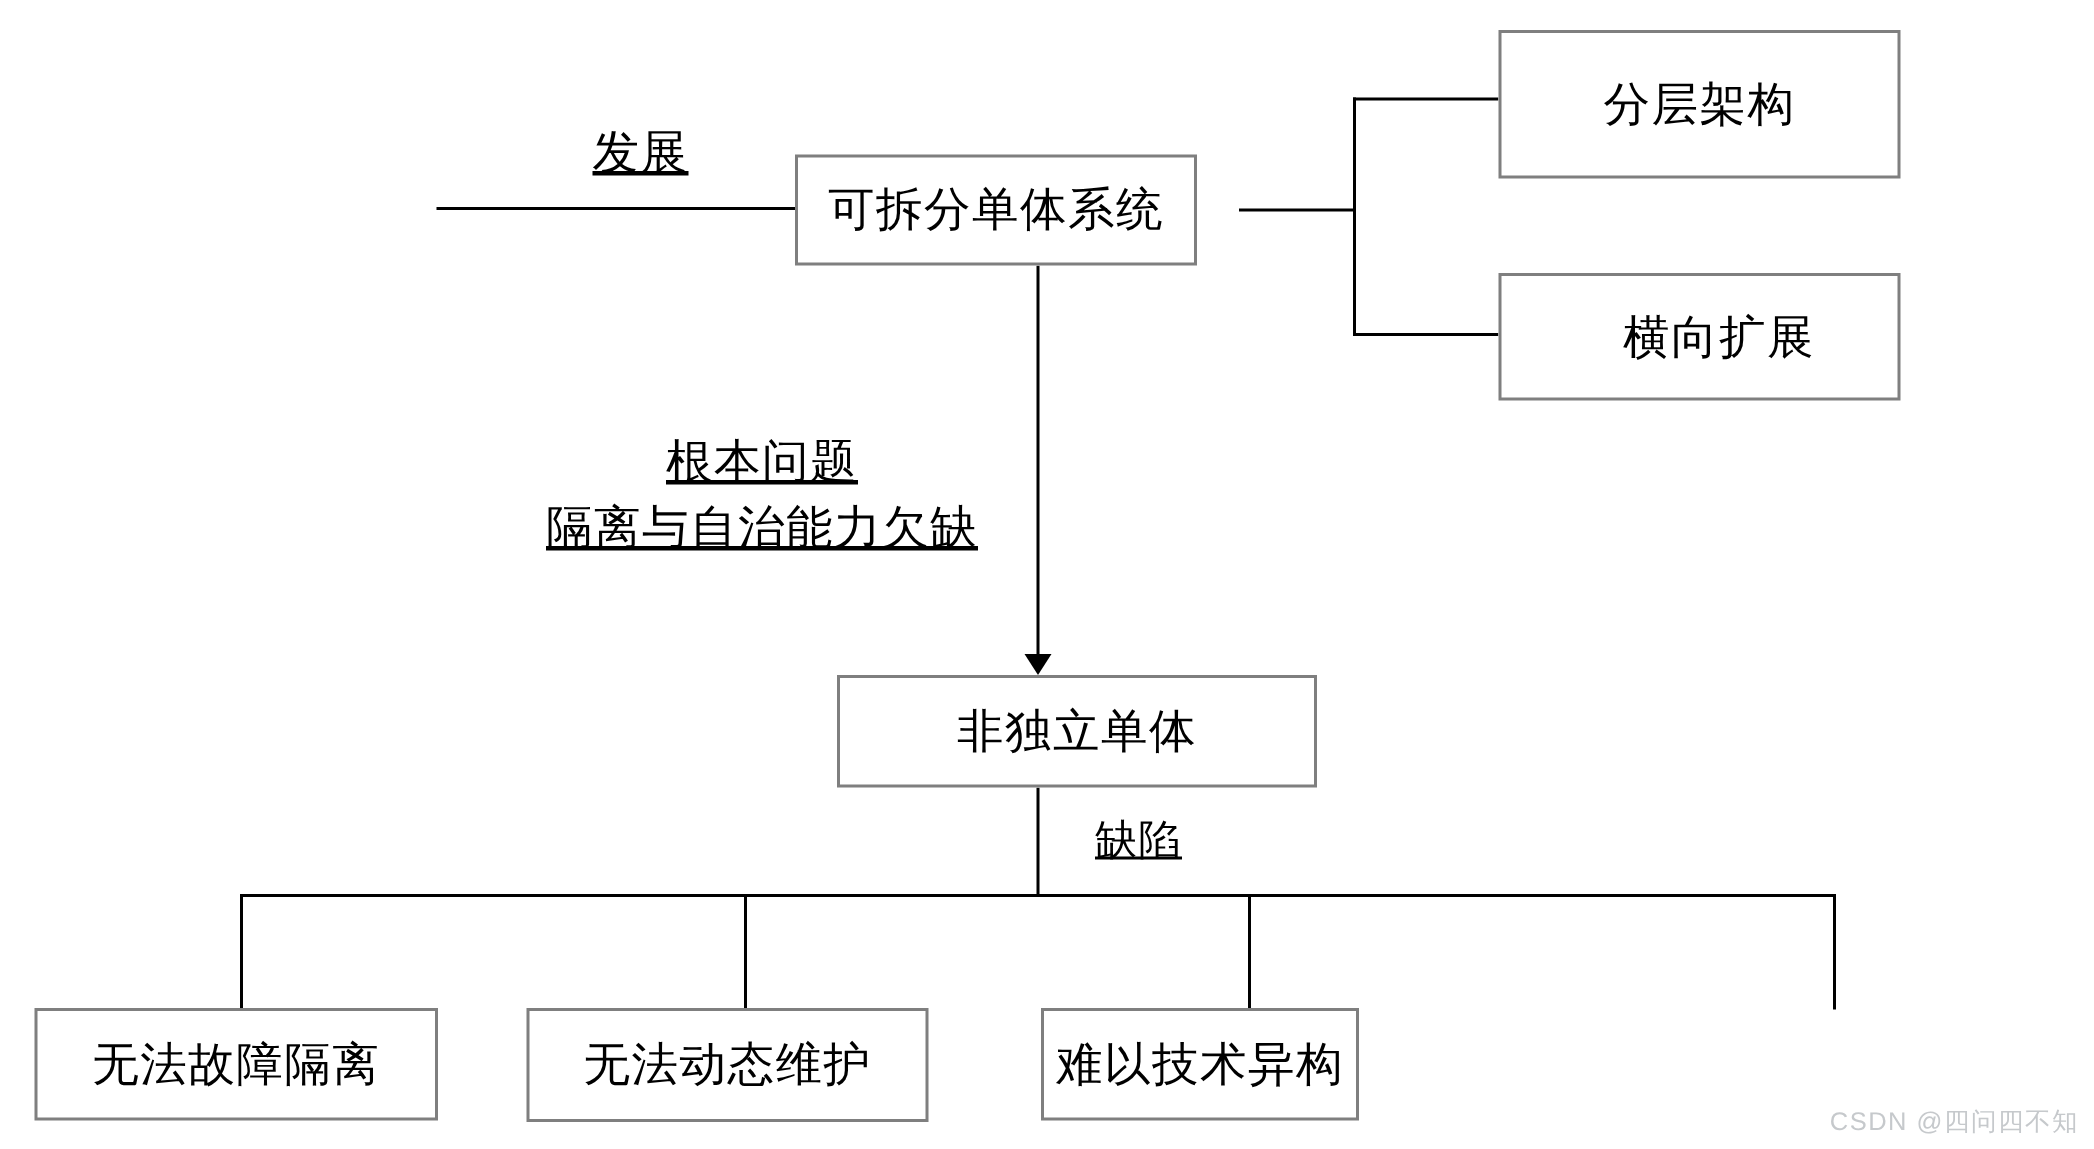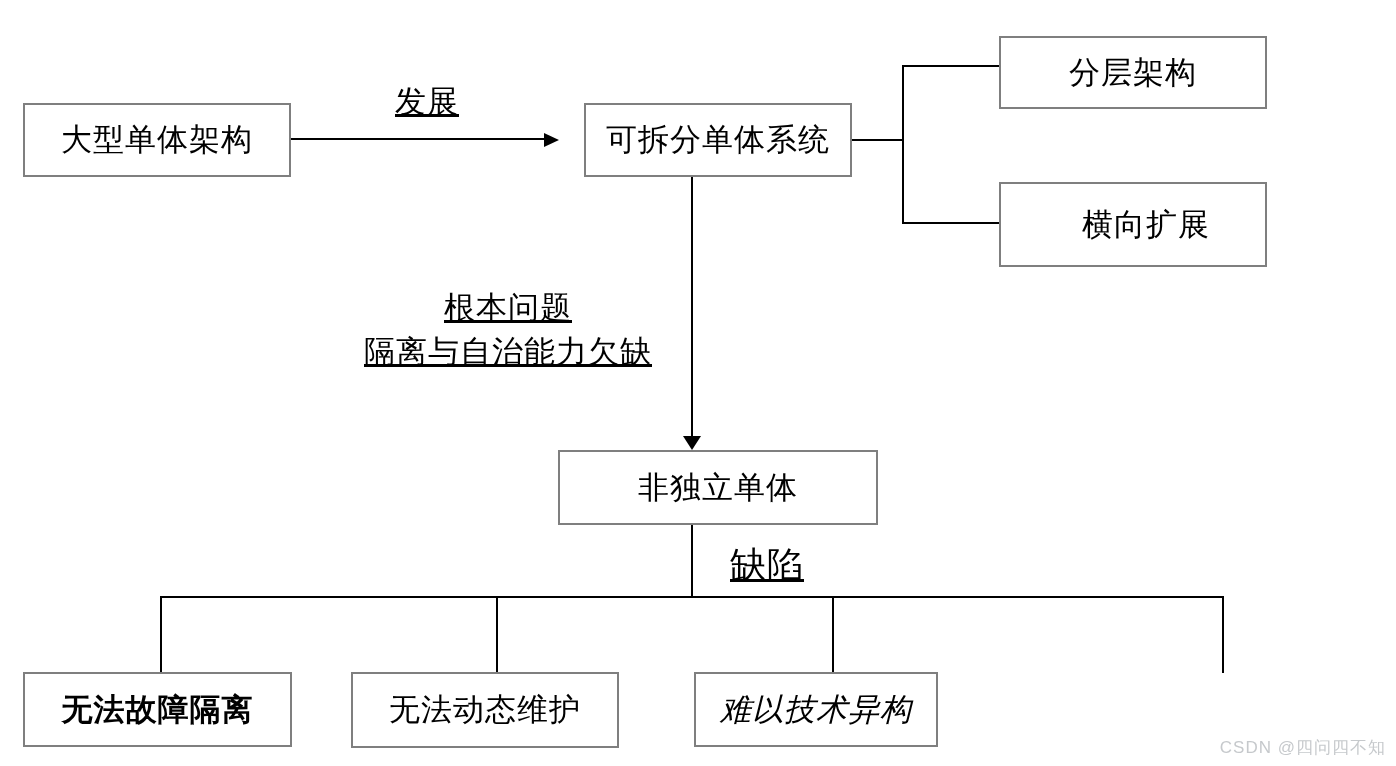--- a/index.html
+++ b/index.html
@@ -43,47 +43,47 @@
     border-bottom:7px solid transparent;
     border-left:15px solid var(--line);
   }
   .arrowhead.down{
     border-left:9px solid transparent;
     border-right:9px solid transparent;
     border-top:14px solid var(--line);
   }
   
   #node-large-monolith   {left:23px;  top:103px; width:268px; height:74px;}
-  #node-splittable       {left:584px; top:103px; width:268px; height:74px;}
-  #node-layered          {left:999px; top:20px;  width:268px; height:73px;margin-top:16px;}
+  #node-splittable       {left:530px; top:103px; width:268px; height:74px;}
+  #node-layered          {left:999px; top:20px;  width:268px; height:99px;}
   #node-hscale           {left:999px; top:182px; width:268px; height:85px;padding-left:26px;}
   #node-nonindep         {left:558px; top:450px; width:320px; height:75px;}
-  #node-fault            {left:23px;  top:672px; width:269px; height:75px;font-weight:bold;}
+  #node-fault            {left:23px;  top:672px; width:269px; height:75px;}
   #node-dynamic          {left:351px; top:672px; width:268px; height:76px;}
-  #node-tech             {left:694px; top:672px; width:244px; height:75px;font-style:italic;}
+  #node-tech             {left:694px; top:672px; width:212px; height:75px;}
   #node-phoenix          {left:1056px;top:672px; width:312px; height:75px;}
   
   #e-arrow1       {left:291px; top:138px; width:254px; height:2px;}
   #e-arrow1-head  {left:544px; top:133px;}
   #e-conn-right   {left:826px; top:139px; width:78px;  height:2px;}
   #e-bracket-v    {left:902px; top:65px;  width:2px;   height:159px;}
   #e-bracket-top  {left:902px; top:65px;  width:97px;  height:2px;}
   #e-bracket-bot  {left:902px; top:222px; width:97px;  height:2px;}
   #e-arrow2       {left:691px; top:177px; width:2px;   height:260px;}
   #e-arrow2-head  {left:683px; top:436px;}
   #e-conn-mid     {left:691px; top:525px; width:2px;   height:72px;}
   #e-conn-h       {left:160px; top:596px; width:1064px;height:2px;}
   #e-drop-1       {left:160px; top:596px; width:2px;   height:77px;}
   #e-drop-2       {left:496px; top:596px; width:2px;   height:77px;}
   #e-drop-3       {left:832px; top:596px; width:2px;   height:77px;}
   #e-drop-4       {left:1222px;top:596px; width:2px;   height:77px;}
   
   #lbl-evolution    {left:291px; top:81px;  width:272px;}
   #lbl-root-problem {left:343px; top:286px; width:330px; line-height:44px;}
-  #lbl-defects      {left:730px; top:541px; font-size:36px;}
+  #lbl-defects      {left:730px; top:541px; font-size:28px;}
   
   #watermark{
     position:absolute;
     left:1180px; top:736px; width:206px;
     text-align:right;
     font-size:17px;
     letter-spacing:1px;
     color:var(--watermark-text);
     text-shadow:1px 1px 0 #ffffff;
     white-space:nowrap;
@@ -109,21 +109,20 @@
   <div class="line" id="e-drop-3"></div>
   <div class="line" id="e-drop-4"></div>
 
   <div class="edge-label center" id="lbl-evolution">发展</div>
   <div class="edge-label center" id="lbl-root-problem">
     <div>根本问题</div>
     <div>隔离与自治能力欠缺</div>
   </div>
   <div class="edge-label" id="lbl-defects">缺陷</div>
 
-  <div class="node" id="node-large-monolith">大型单体架构</div>
   <div class="node" id="node-splittable">可拆分单体系统</div>
   <div class="node" id="node-layered">分层架构</div>
   <div class="node" id="node-hscale">横向扩展</div>
   <div class="node" id="node-nonindep">非独立单体</div>
   <div class="node" id="node-fault">无法故障隔离</div>
   <div class="node" id="node-dynamic">无法动态维护</div>
   <div class="node" id="node-tech">难以技术异构</div>
 
   <div id="watermark">CSDN @四问四不知</div>
 </div>

